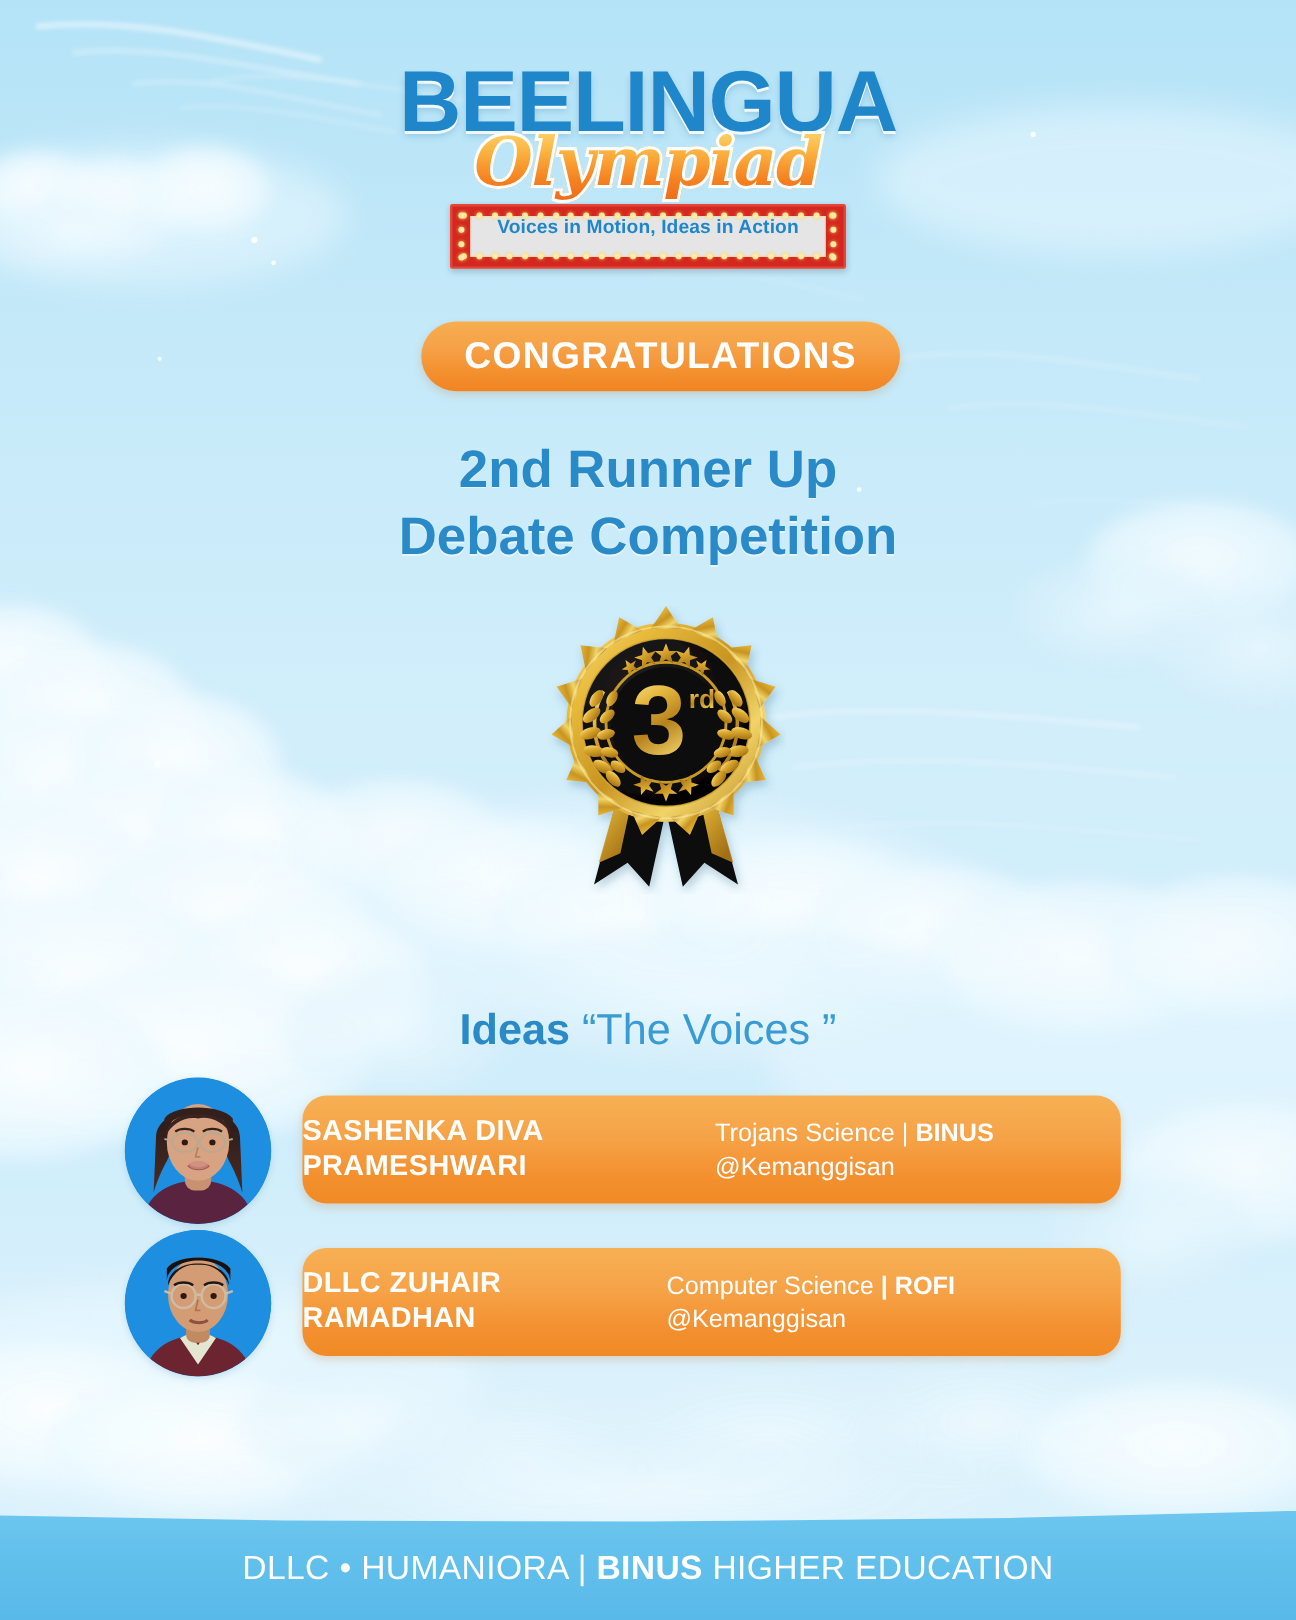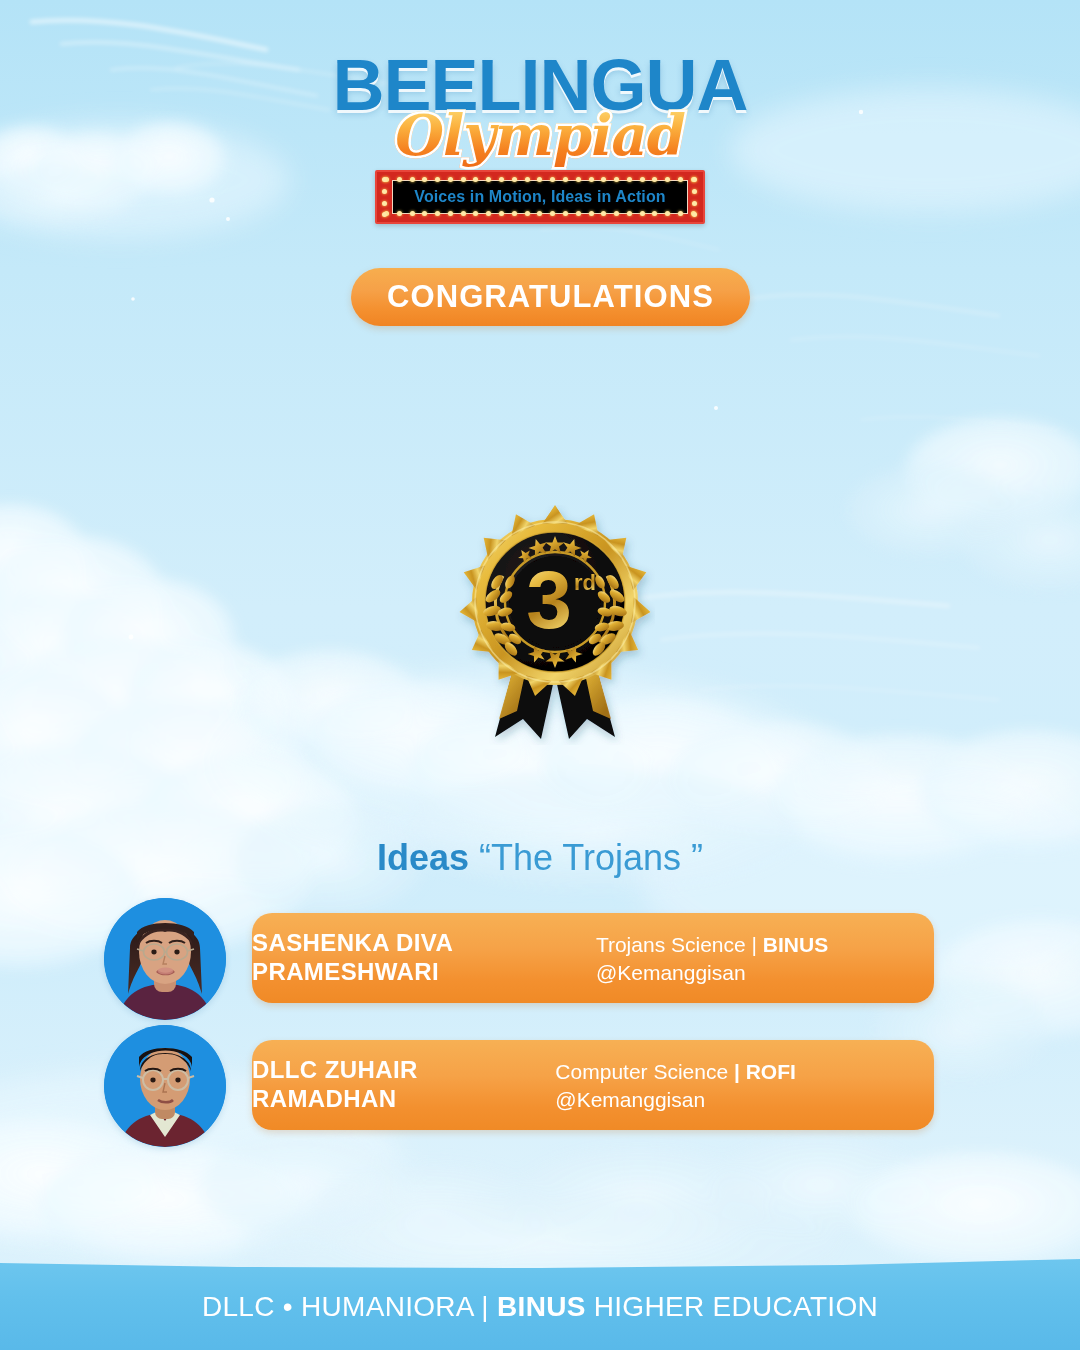--- a/index.html
+++ b/index.html
@@ -37,22 +37,22 @@
     letter-spacing:-1px;
   }
   .logo-script.fg { -webkit-text-stroke:0; }
   .marquee {
     position:relative; margin:8px auto 0; width:330px; height:54px;
     background:#d3281f; border:2px solid #e8453a; border-radius:2px;
     box-shadow:0 2px 5px rgba(0,0,0,0.18);
     display:flex; align-items:center; justify-content:center;
   }
   .marquee-inner {
-    width:296px; height:34px; background:#000000; border:1px solid #f2d7c0;
-    display:flex; align-items:center; justify-content:center;
+    width:296px; height:34px; background:#e5e5e5; border:1px solid #f2d7c0;
+    display:flex; align-items:flex-start; justify-content:center;
   }
   .marquee-tag {
     font-size:16px; font-weight:bold; color:#1e86c9; letter-spacing:0.1px;
     font-family:"Liberation Sans", sans-serif;
   }
   .bulbs { position:absolute; left:0; right:0; height:6px; display:flex; justify-content:space-between; padding:0 7px; }
   .bulbs.top { top:5px; } .bulbs.bot { bottom:5px; }
   .bulbs-v { position:absolute; top:0; bottom:0; width:6px; display:flex; flex-direction:column; justify-content:space-between; padding:5px 0; }
   .bulbs-v.l { left:5px; } .bulbs-v.r { right:5px; }
   .bulb { width:5px; height:5px; border-radius:50%; background:#ffe9a8; box-shadow:0 0 3px #ffd24d; }
@@ -320,20 +320,24 @@
       <div class="marquee-inner">
         <span class="marquee-tag">Voices in Motion, Ideas in Action</span>
       </div>
     </div>
   </div>
 
   <div class="congrats">
     <span>CONGRATULATIONS</span>
   </div>
 
+  <div class="title">
+    <div>2nd Runner Up</div>
+    <div>Debate Competition</div>
+  </div>
 
   <svg class="medal" viewBox="0 0 200 240">
     <defs>
       <linearGradient id="goldA" x1="0" y1="0" x2="1" y2="1">
         <stop offset="0%" stop-color="#f6e08a"></stop>
         <stop offset="22%" stop-color="#e8bb3c"></stop>
         <stop offset="50%" stop-color="#c99420"></stop>
         <stop offset="72%" stop-color="#f1d469"></stop>
         <stop offset="100%" stop-color="#b8831a"></stop>
       </linearGradient>
@@ -444,21 +448,21 @@
         </g>
 
         <text x="-6" y="26" text-anchor="middle" font-family="Liberation Sans, sans-serif" font-size="82" font-weight="bold" fill="url(#goldTxt)">3</text>
         <text x="30" y="-12" text-anchor="middle" font-family="Liberation Sans, sans-serif" font-size="22" font-weight="bold" fill="url(#goldTxt)">rd</text>
       </g>
     </g>
   </svg>
 
   <div class="team">
     <b>Ideas</b>
-    <i>“The Trojans ”</i>
+    <i>“The Voices ”</i>
   </div>
 
   <div class="member m0">
     <div class="avatar">
       <svg viewBox="0 0 122 122">
         <defs>
           <clipPath id="cl0">
               <circle cx="61" cy="61" r="61"></circle>
             </clipPath>
           <linearGradient id="hairA" x1="0" y1="0" x2="0" y2="1">

